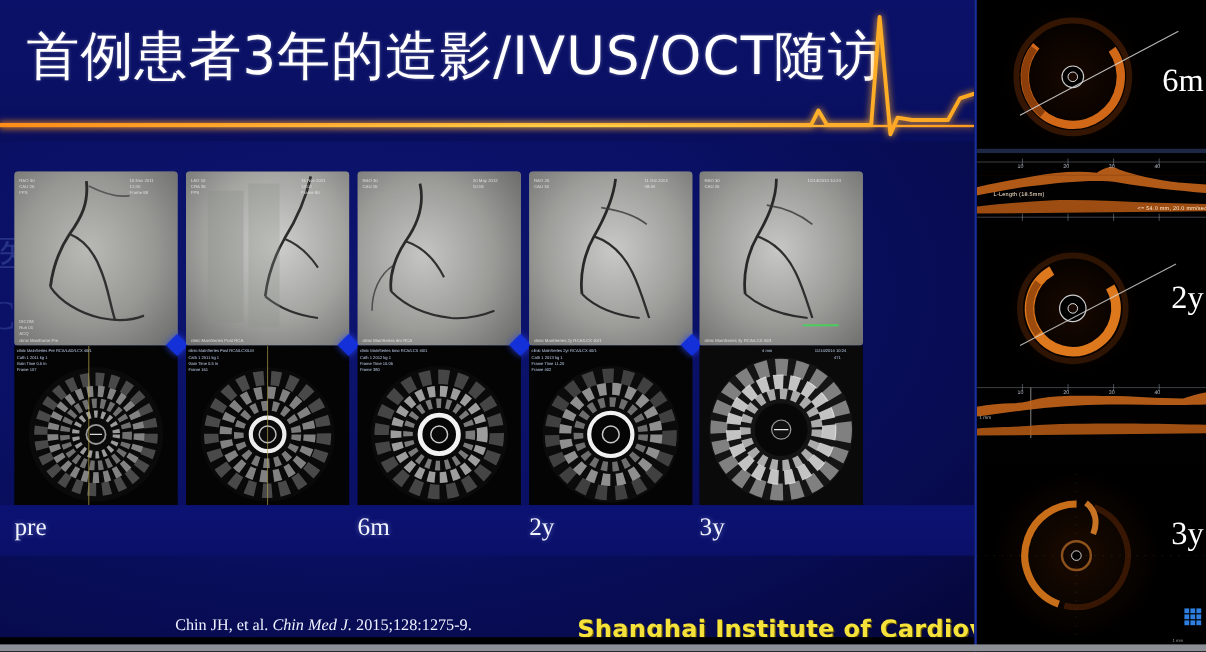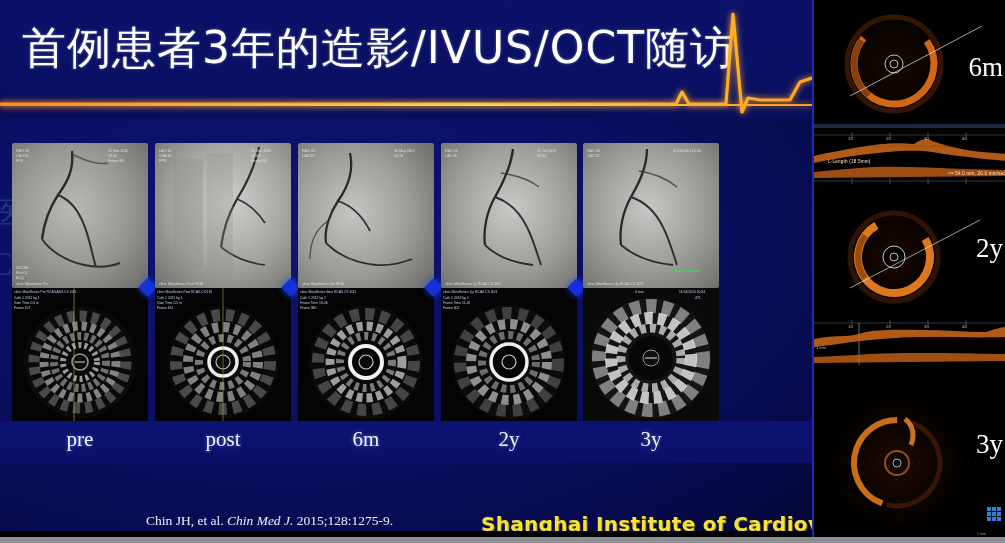--- a/index.html
+++ b/index.html
@@ -62,21 +62,21 @@
     position:absolute; width:13px; height:13px; top:138px;
     background:#1430d8; transform:rotate(45deg);
     box-shadow:0 0 6px rgba(40,70,255,.9);
   }
   
   .label-strip{
     position:absolute; left:0; top:421px; width:812px; height:42px;
     background:linear-gradient(180deg,#0c1272 0%,#0a1068 100%);
   }
   .lab{
-    position:absolute; top:6px; width:136px; text-align:center;
+    position:absolute; top:6px; width:136px; text-align:left;
     color:#f2f4ff; font-size:21px;
     font-family:"Liberation Serif","DejaVu Serif",serif;
     text-shadow:0 0 4px rgba(180,200,255,.5);
   }
   .citation{
     position:absolute; left:146px; top:513px;
     color:#eef1ff; font-size:13.5px;
     font-family:"Liberation Serif","DejaVu Serif",serif;
     white-space:nowrap;
   }
@@ -401,21 +401,20 @@
               <text x="96" y="5">11/14/2014 10:24</text>
               <text x="112" y="11">471</text>
             </g>
           </svg>
         </div>
       </div>
     </div>
 
     <div class="label-strip">
       <div class="lab" style="left:12px;">pre</div>
-      <div class="lab" style="left:155px;">post</div>
       <div class="lab" style="left:298px;">6m</div>
       <div class="lab" style="left:441px;">2y</div>
       <div class="lab" style="left:583px;">3y</div>
     </div>
 
     <div class="citation"><span>Chin JH, et al. </span><i>Chin Med J.</i><span> 2015;128:1275-9.</span></div>
 
     <div class="footer-brand">Shanghai Institute of Cardiov</div>
   </div>
 

